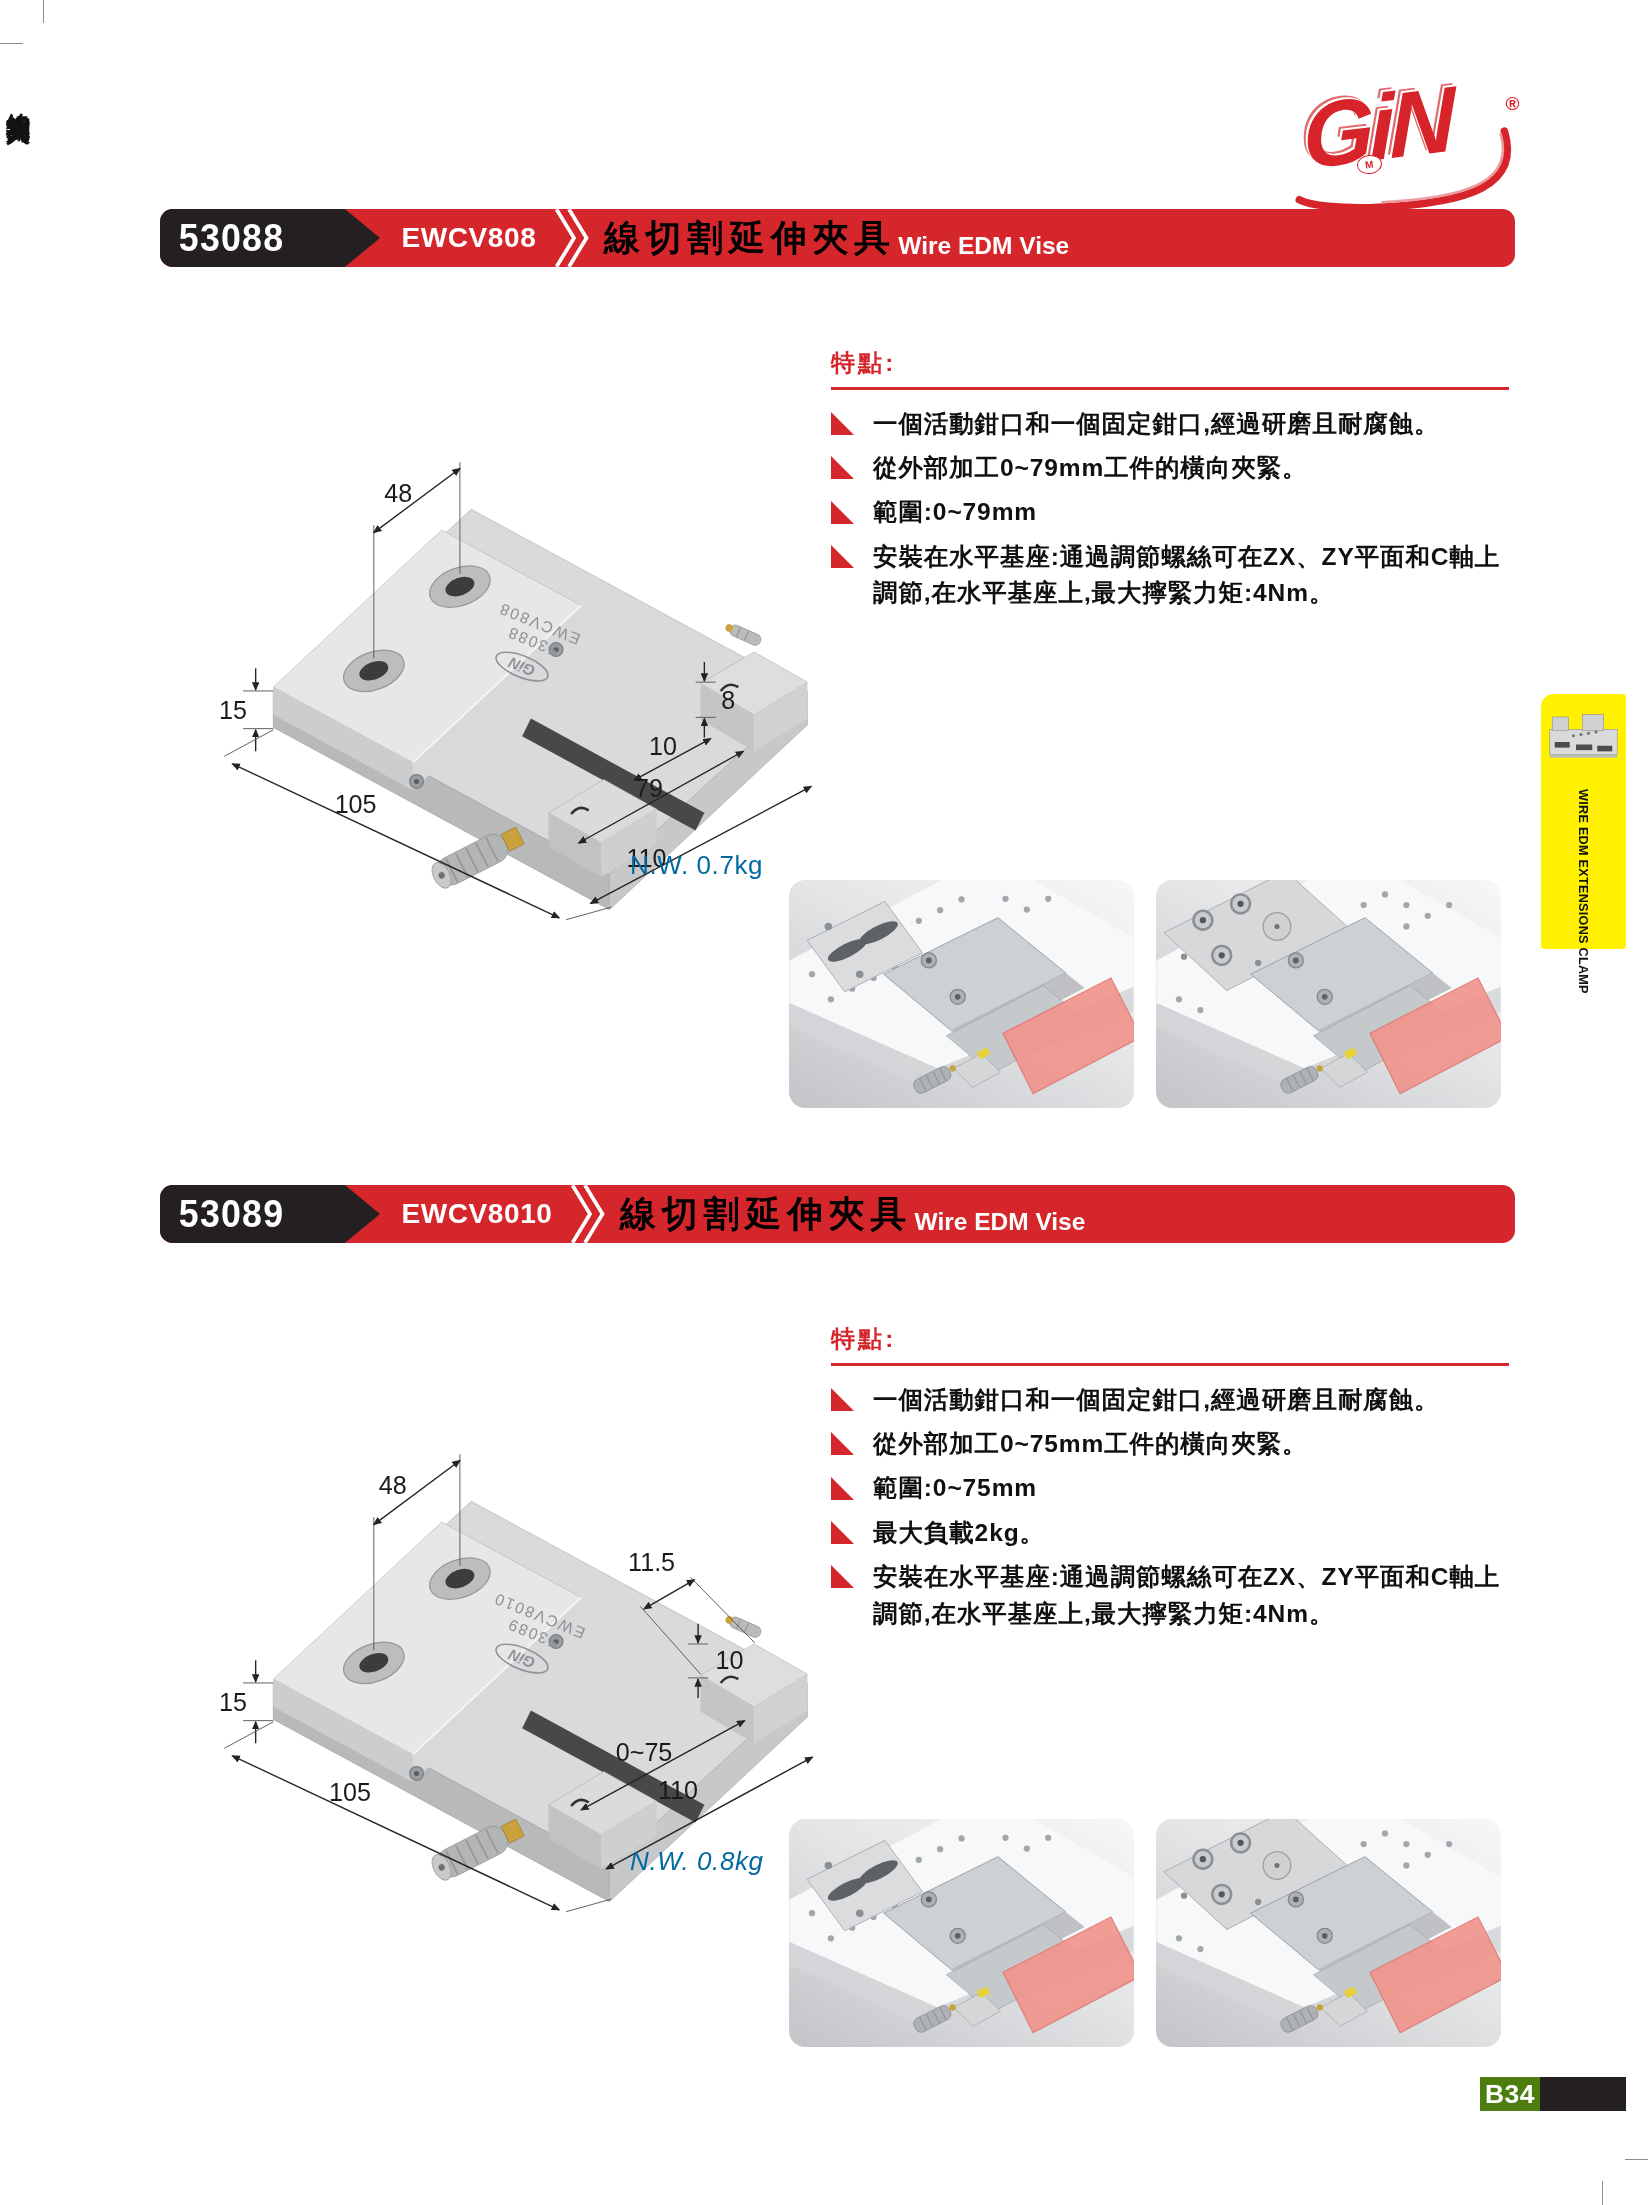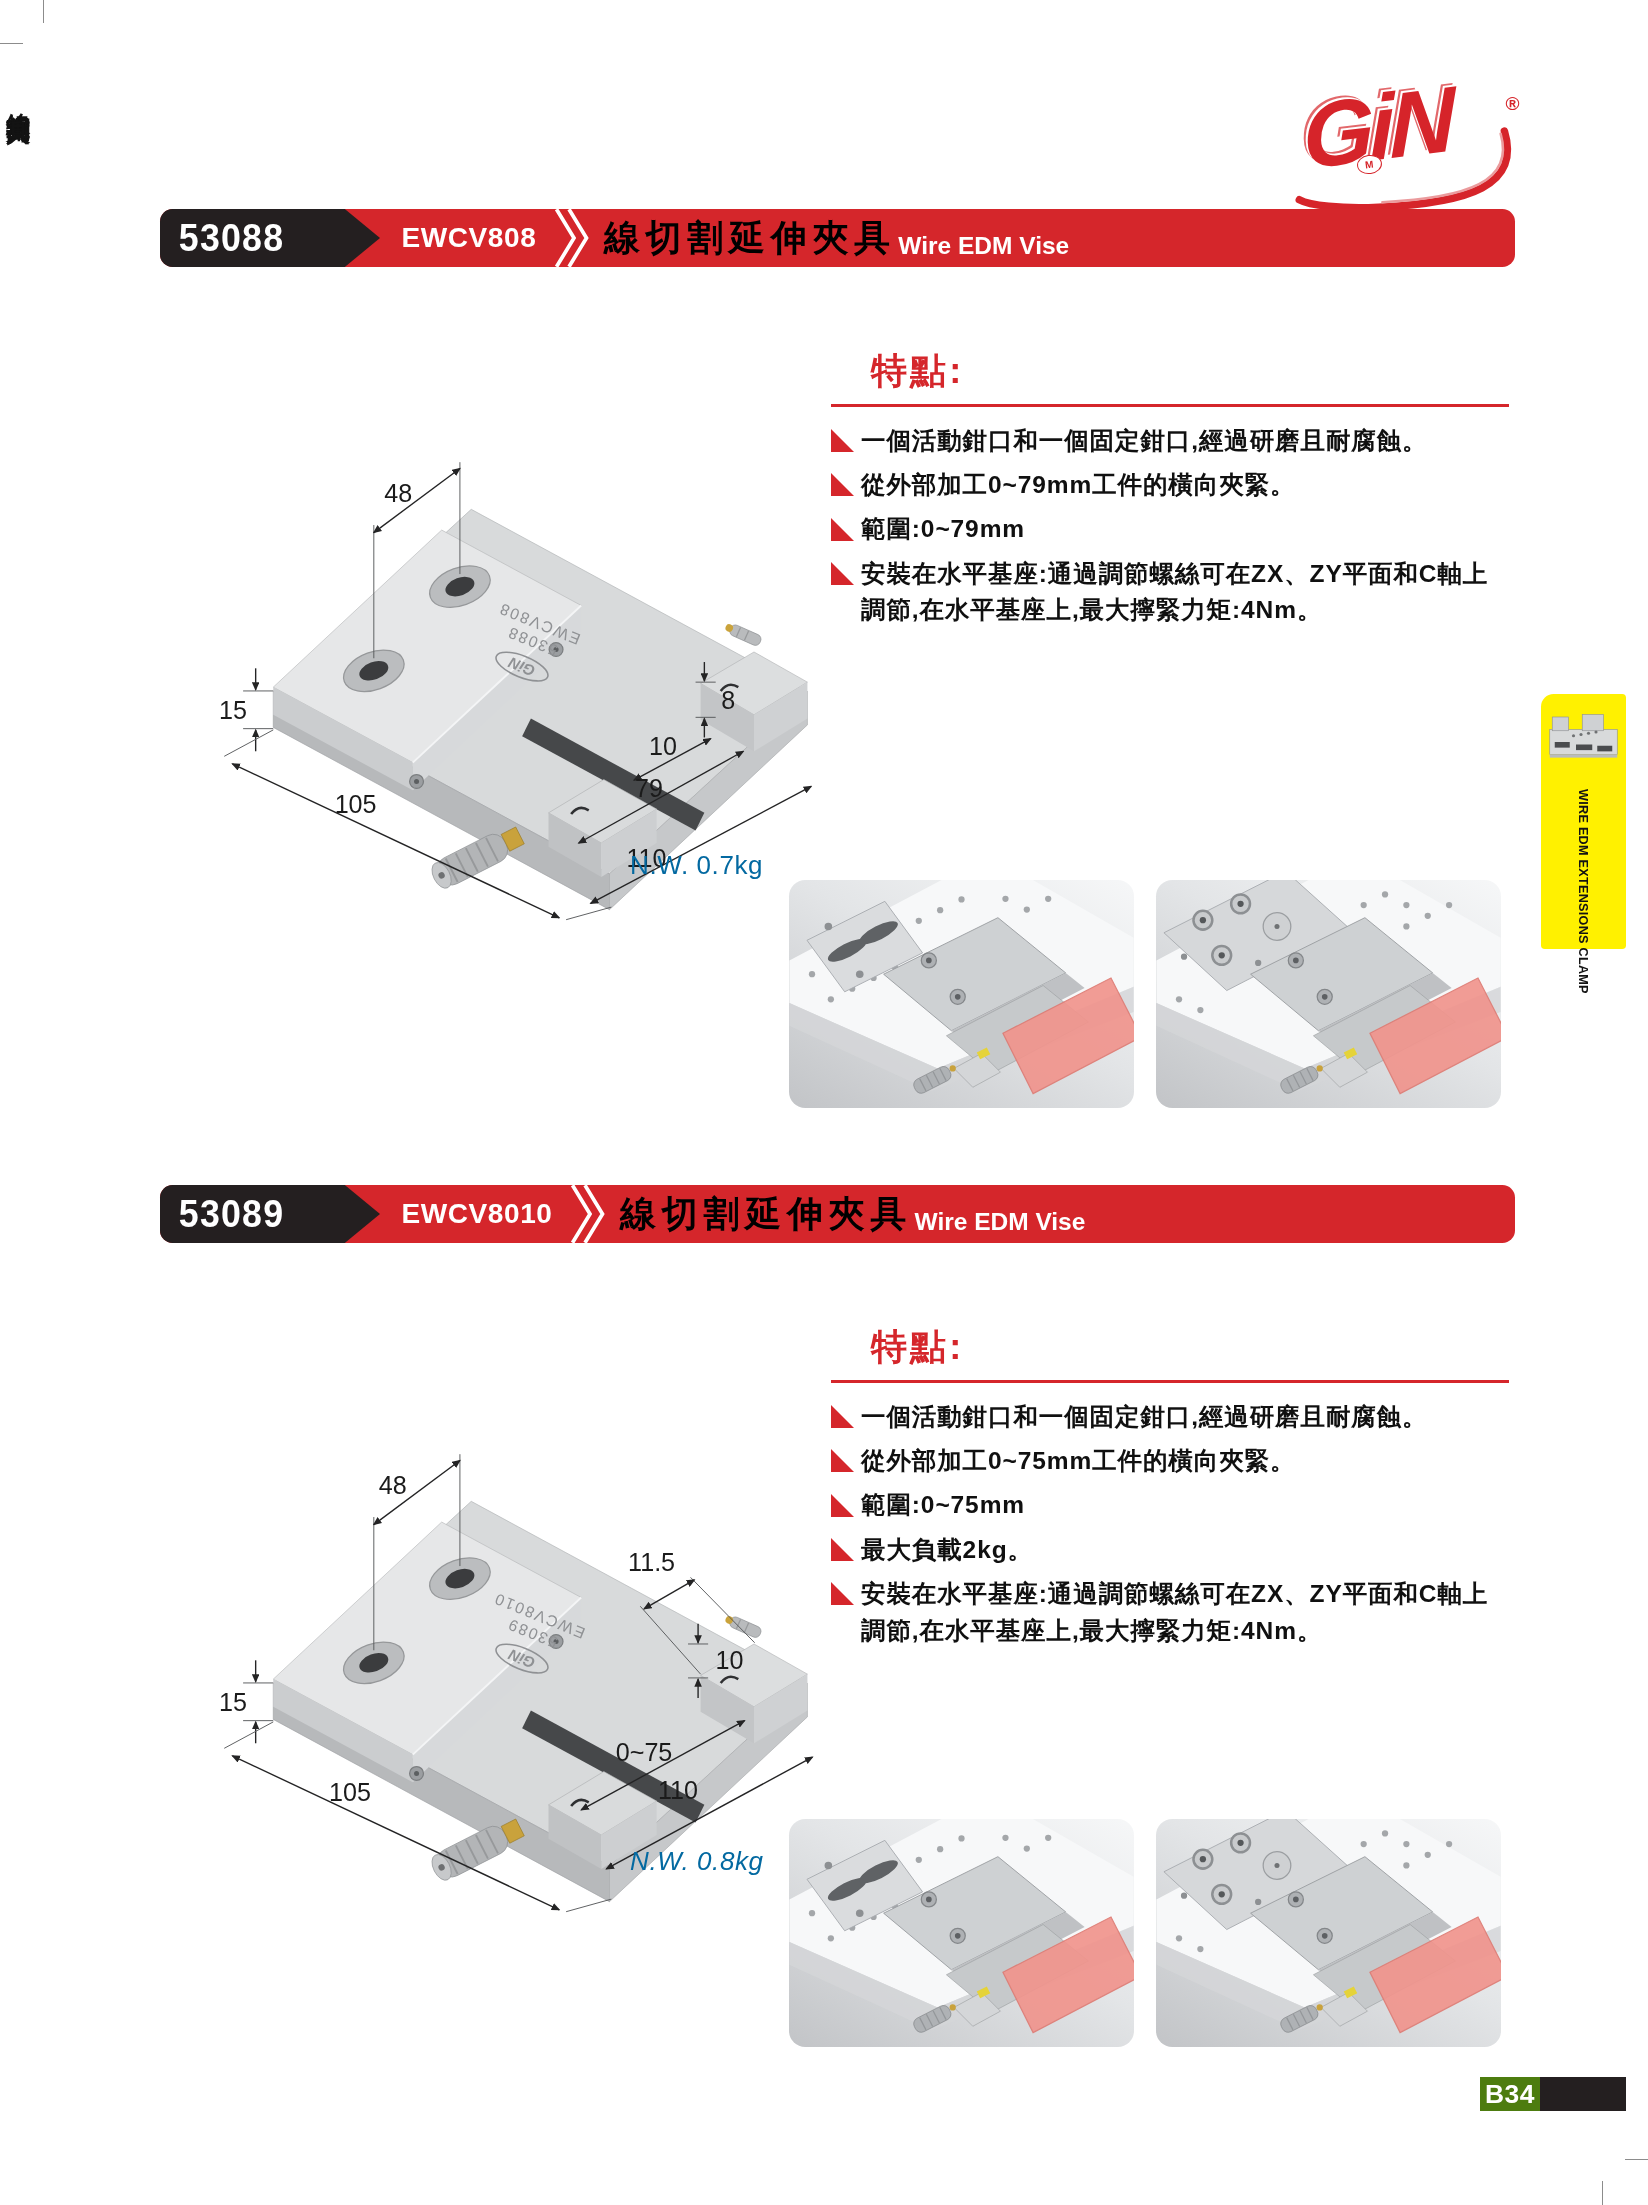--- a/index.html
+++ b/index.html
@@ -26,24 +26,24 @@
     clip-path:polygon(0 0,84% 0,100% 50%,84% 100%,0 100%);
     display:flex;align-items:center;justify-content:flex-start;}
   .hdr-code{color:#fff;font-size:38px;font-weight:bold;letter-spacing:1.3px;padding-left:20px;transform:scaleX(.94);transform-origin:left center;}
   .hdr-model{color:#fff;font-size:28px;font-weight:bold;margin-left:21.4px;letter-spacing:0.6px;}
   .chev{margin-left:17.6px;flex:0 0 35px;height:58px;}
   .hdr-zh{color:#000000;font-size:36px;font-weight:bold;margin-left:15px;letter-spacing:5.7px;white-space:nowrap;}
   .hdr-en{color:#fff;font-size:24.5px;font-weight:bold;margin-left:2.5px;align-self:flex-end;margin-bottom:7.5px;white-space:nowrap;}
 
   
   .features{position:absolute;left:831px;width:678px;}
-  .feat-title{color:#d5262b;font-size:36px;font-weight:bold;letter-spacing:3.1px;margin-left:40px;}
+  .feat-title{color:#d5262b;font-size:24px;font-weight:bold;letter-spacing:3.1px;}
   .feat-rule{height:3.1px;background:#d5262b;margin-top:7.5px;width:100%;}
   .feat-list{margin:16.3px 0 0 0;padding:0;list-style:none;}
-  .feat-item{position:relative;padding-left:30px;margin-bottom:7.5px;font-size:24.5px;line-height:1.5;
+  .feat-item{position:relative;padding-left:42px;margin-bottom:7.5px;font-size:24.5px;line-height:1.5;
     font-weight:600;color:#101010;letter-spacing:0.9px;}
   .bullet{position:absolute;left:0;top:6.3px;width:0;height:0;
     border-bottom:23px solid #d5262b;border-right:23px solid transparent;}
 
   
   .drawing{position:absolute;left:179px;width:641px;height:484px;}
   .drawing text{font-family:"Liberation Sans",sans-serif;}
   .dim-label{font-size:40px;fill:#1b1b1b;text-anchor:middle;}
   .ext{stroke:#56585a;stroke-width:1.5;fill:none;}
   .dim{stroke:#242425;stroke-width:2.2;fill:none;}

